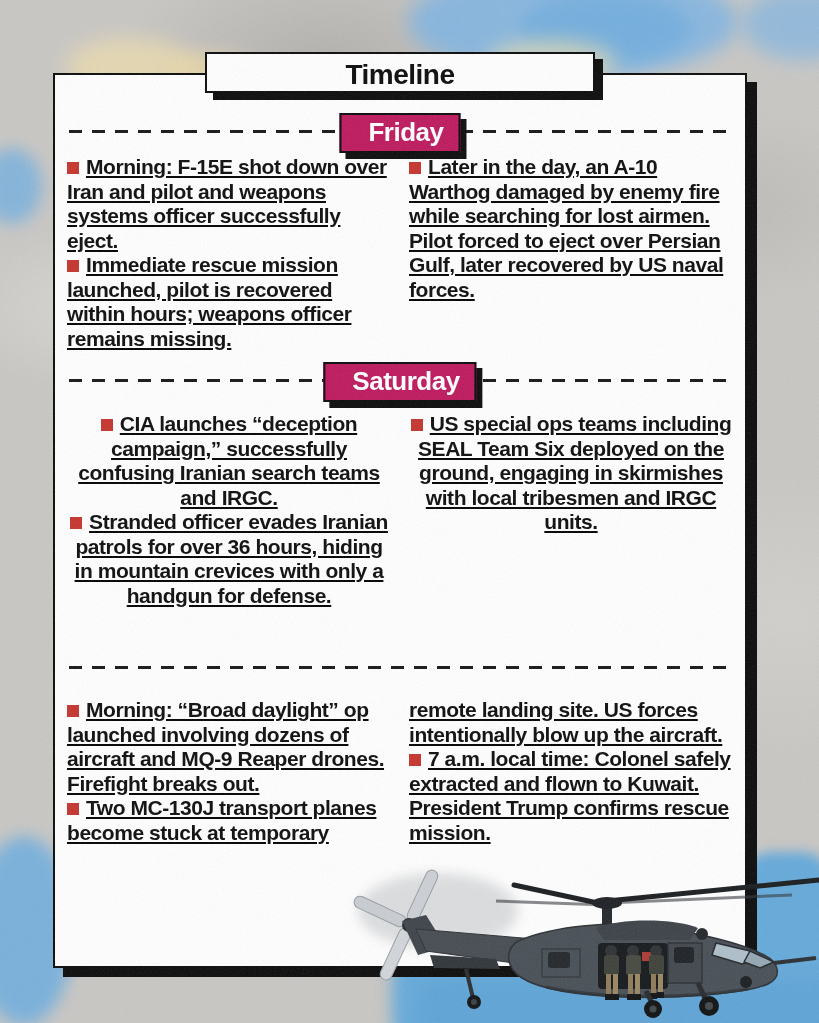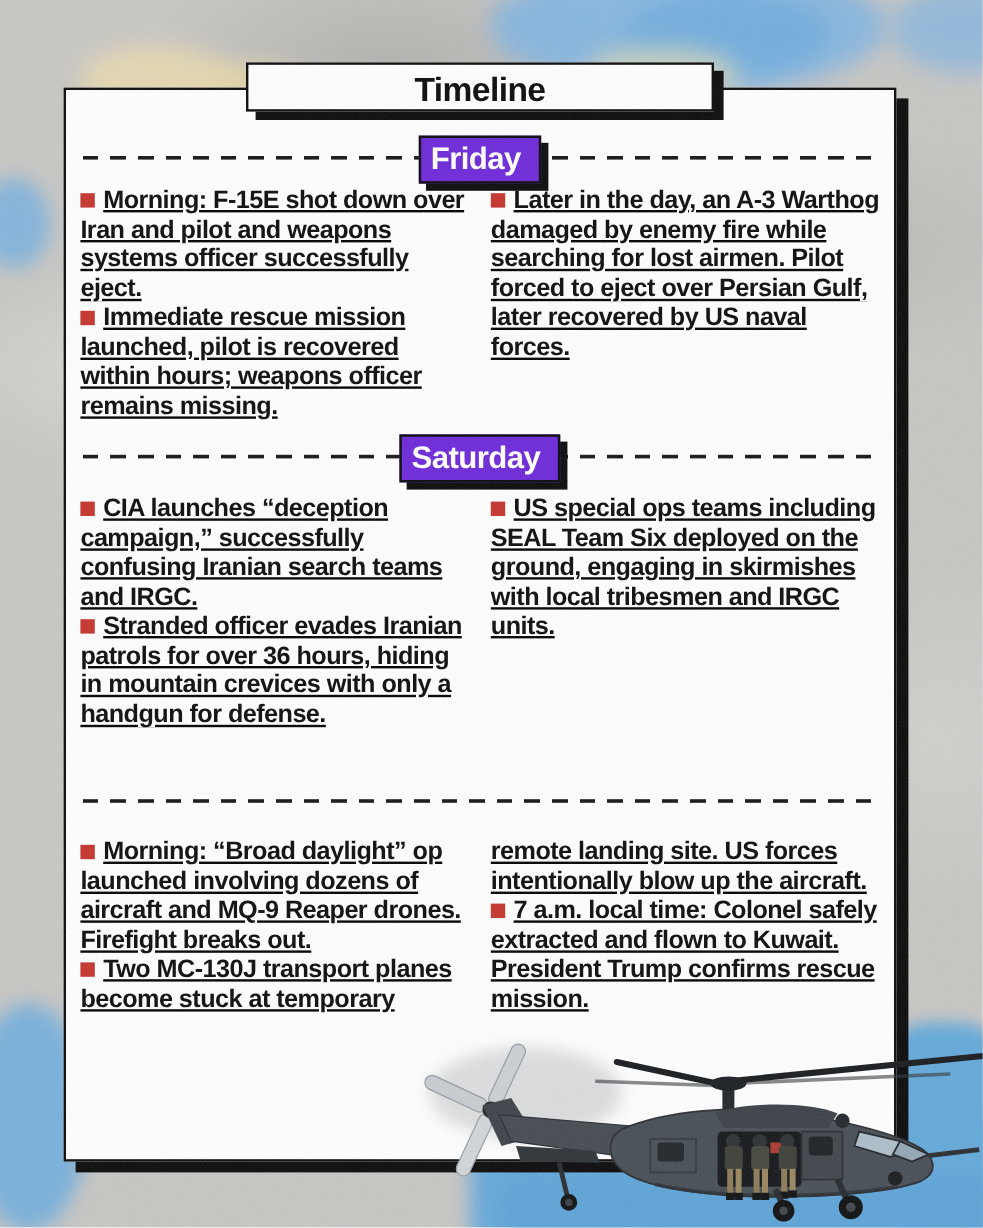--- a/index.html
+++ b/index.html
@@ -35,31 +35,31 @@
   
   .titlebox{position:absolute;left:205px;top:52px;width:386px;height:37px;background:#ffffff;
         border:2px solid #0a0a0a;box-shadow:8px 7px 0 #0a0a0a;z-index:3;
         display:flex;align-items:flex-end;justify-content:center;}
   .titlebox .t{font-weight:bold;font-size:28px;letter-spacing:-0.5px;color:#0a0a0a;}
 
   
   .sec-head{position:absolute;left:0;right:0;height:44px;}
   .dash{position:absolute;left:14px;right:14px;top:17px;height:3px;
         background:repeating-linear-gradient(90deg,#161616 0 13px,transparent 13px 23px);}
-  .badge{position:absolute;left:50%;transform:translateX(-50%);top:0;background:#6d28d9;
-        border:2px solid #0a0a0a;box-shadow:6px 6px 0 #0a0a0a;padding:2px 15px 4px 8px;}
+  .badge{position:absolute;left:50%;transform:translateX(-50%);top:0;background:#be185d;
+        border:2px solid #0a0a0a;box-shadow:6px 6px 0 #0a0a0a;padding:2px 15px 4px 27px;}
   .badge .t{color:#ffffff;font-weight:bold;font-size:26px;letter-spacing:-0.5px;line-height:30px;}
 
   .cols{position:absolute;left:12px;right:12px;display:flex;gap:18px;}
   .col{flex:1 1 0;min-width:0;text-decoration:underline;}
   .item{margin:0;font-weight:bold;font-size:21px;line-height:24.5px;letter-spacing:-0.45px;color:#0c0c0c;}
   .bullet{display:inline-block;width:12px;height:12px;background:#c5342d;margin-right:7px;}
 
   .head-friday{top:38px;} .cols-friday{top:80px;}
-  .head-saturday{top:287px;text-decoration:underline;} .cols-saturday{top:337px;}
+  .head-saturday{top:287px;text-decoration:underline;} .cols-saturday{top:337px;text-align:center;}
   .head-sunday{top:574px;} .cols-sunday{top:623px;}
 
   .heli{position:absolute;left:346px;top:851px;width:473px;height:172px;z-index:6;}
 </style>
 </head>
 <body>
 
 <div class="page">
 
   <div class="patch blur10 p-blue-top1"></div>
@@ -81,21 +81,21 @@
       <div class="badge">
         <span class="t">Friday</span>
       </div>
     </div>
     <div class="cols cols-friday">
       <div class="col">
         <p class="item"><span class="bullet"></span><span>Morning: F-15E shot down over Iran and pilot and weapons systems officer successfully eject.</span></p>
         <p class="item"><span class="bullet"></span><span>Immediate rescue mission launched, pilot is recovered within hours; weapons officer remains missing.</span></p>
       </div>
       <div class="col">
-        <p class="item"><span class="bullet"></span><span>Later in the day, an A-3 Warthog damaged by enemy fire while searching for lost airmen. Pilot forced to eject over Persian Gulf, later recovered by US naval forces.</span></p>
+        <p class="item"><span class="bullet"></span><span>Later in the day, an A-10 Warthog damaged by enemy fire while searching for lost airmen. Pilot forced to eject over Persian Gulf, later recovered by US naval forces.</span></p>
       </div>
     </div>
 
     <div class="sec-head head-saturday">
       <div class="dash"></div>
       <div class="badge">
         <span class="t">Saturday</span>
       </div>
     </div>
     <div class="cols cols-saturday">

